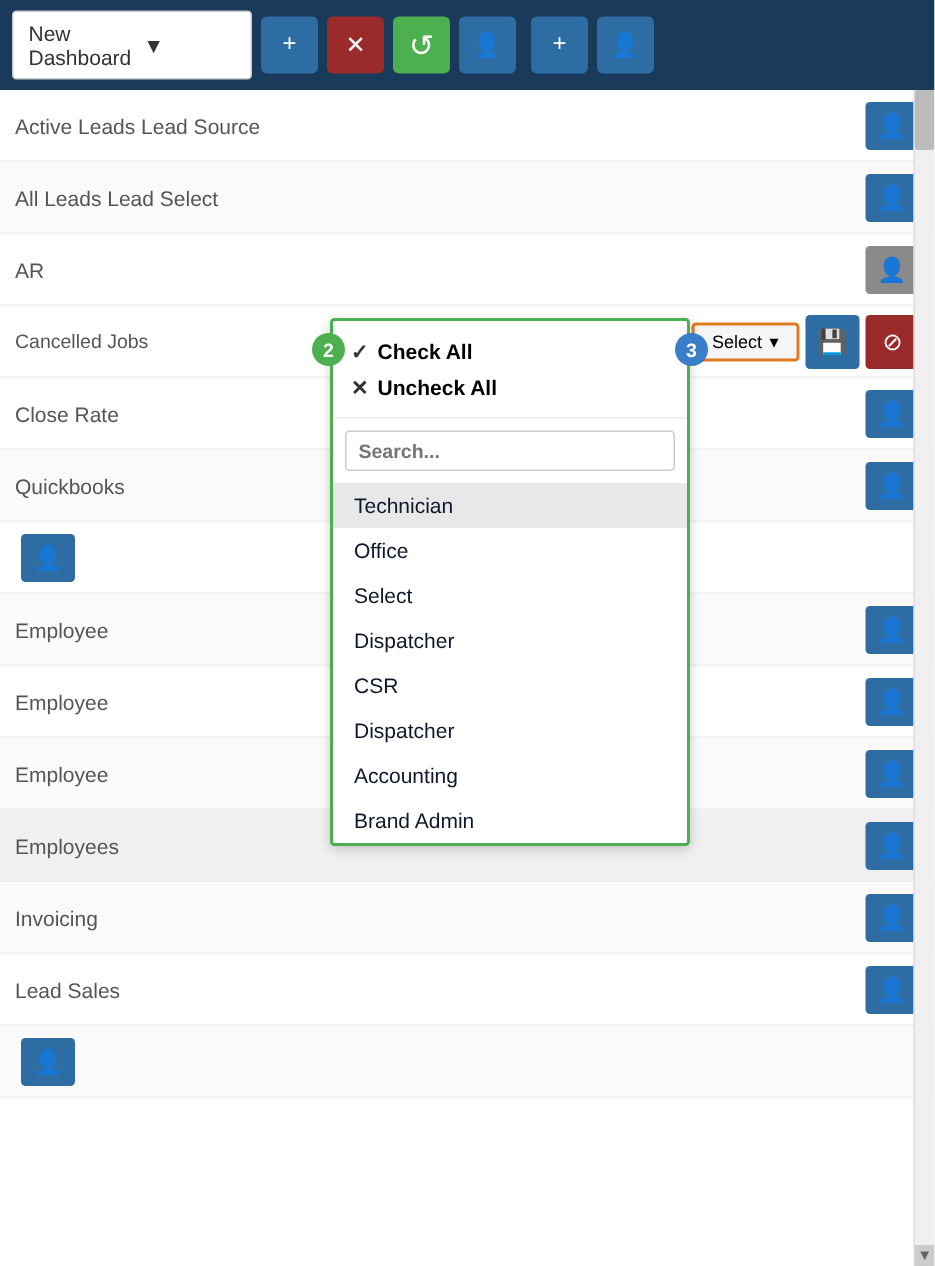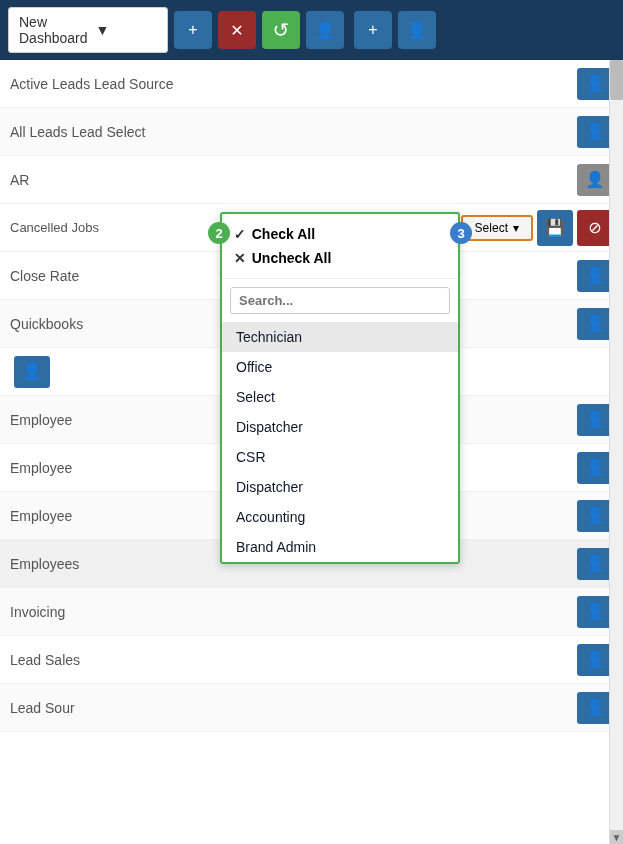--- a/index.html
+++ b/index.html
@@ -391,21 +391,20 @@
     </div>
 
     <div class="data-row">
       <span class="row-label">Lead Sales</span>
       <button class="row-btn">
           <span class="user-icon">👤</span>
         </button>
     </div>
 
     <div class="data-row">
-      <span class="row-label">Lead Sour</span>
       <button class="row-btn">
           <span class="user-icon">👤</span>
         </button>
     </div>
 
   </div>
 
   <div class="scrollbar">
     <div class="scrollbar-thumb" style="top:0; height:40px;"></div>
     <div style="position:absolute; bottom:0; width:100%; height:14px; background:#ccc; display:flex; align-items:center; justify-content:center; font-size:10px; color:#666;">▼</div>

